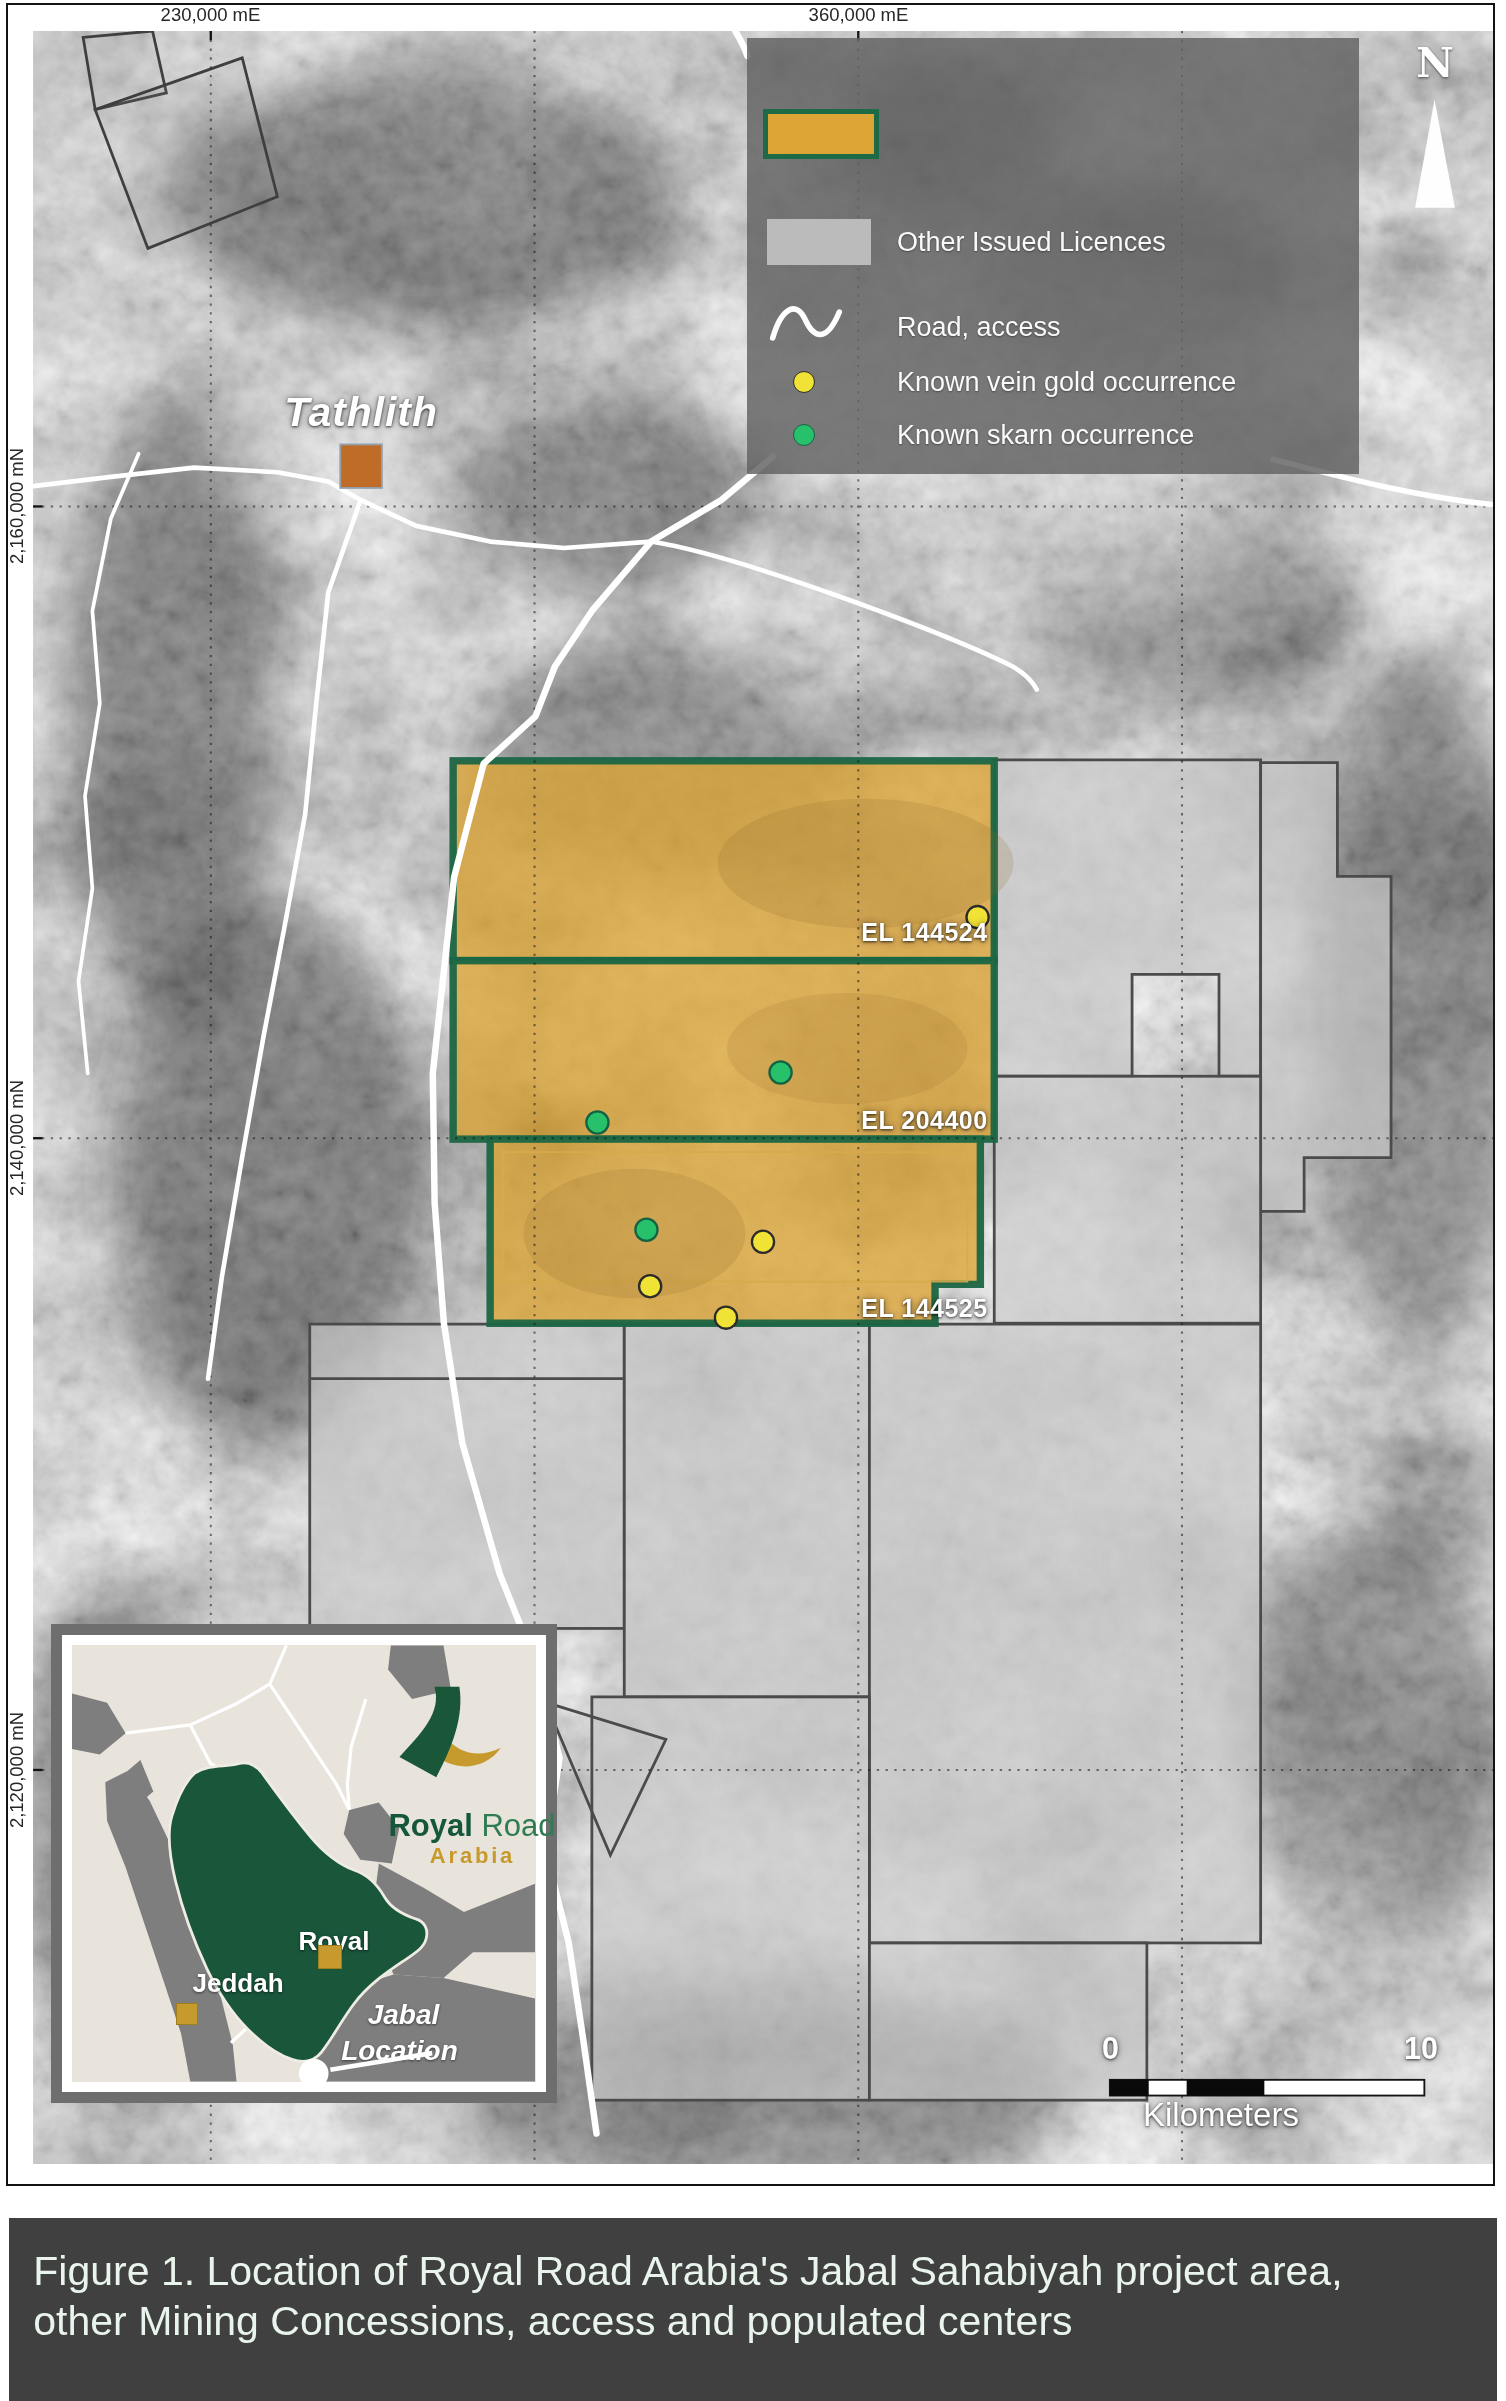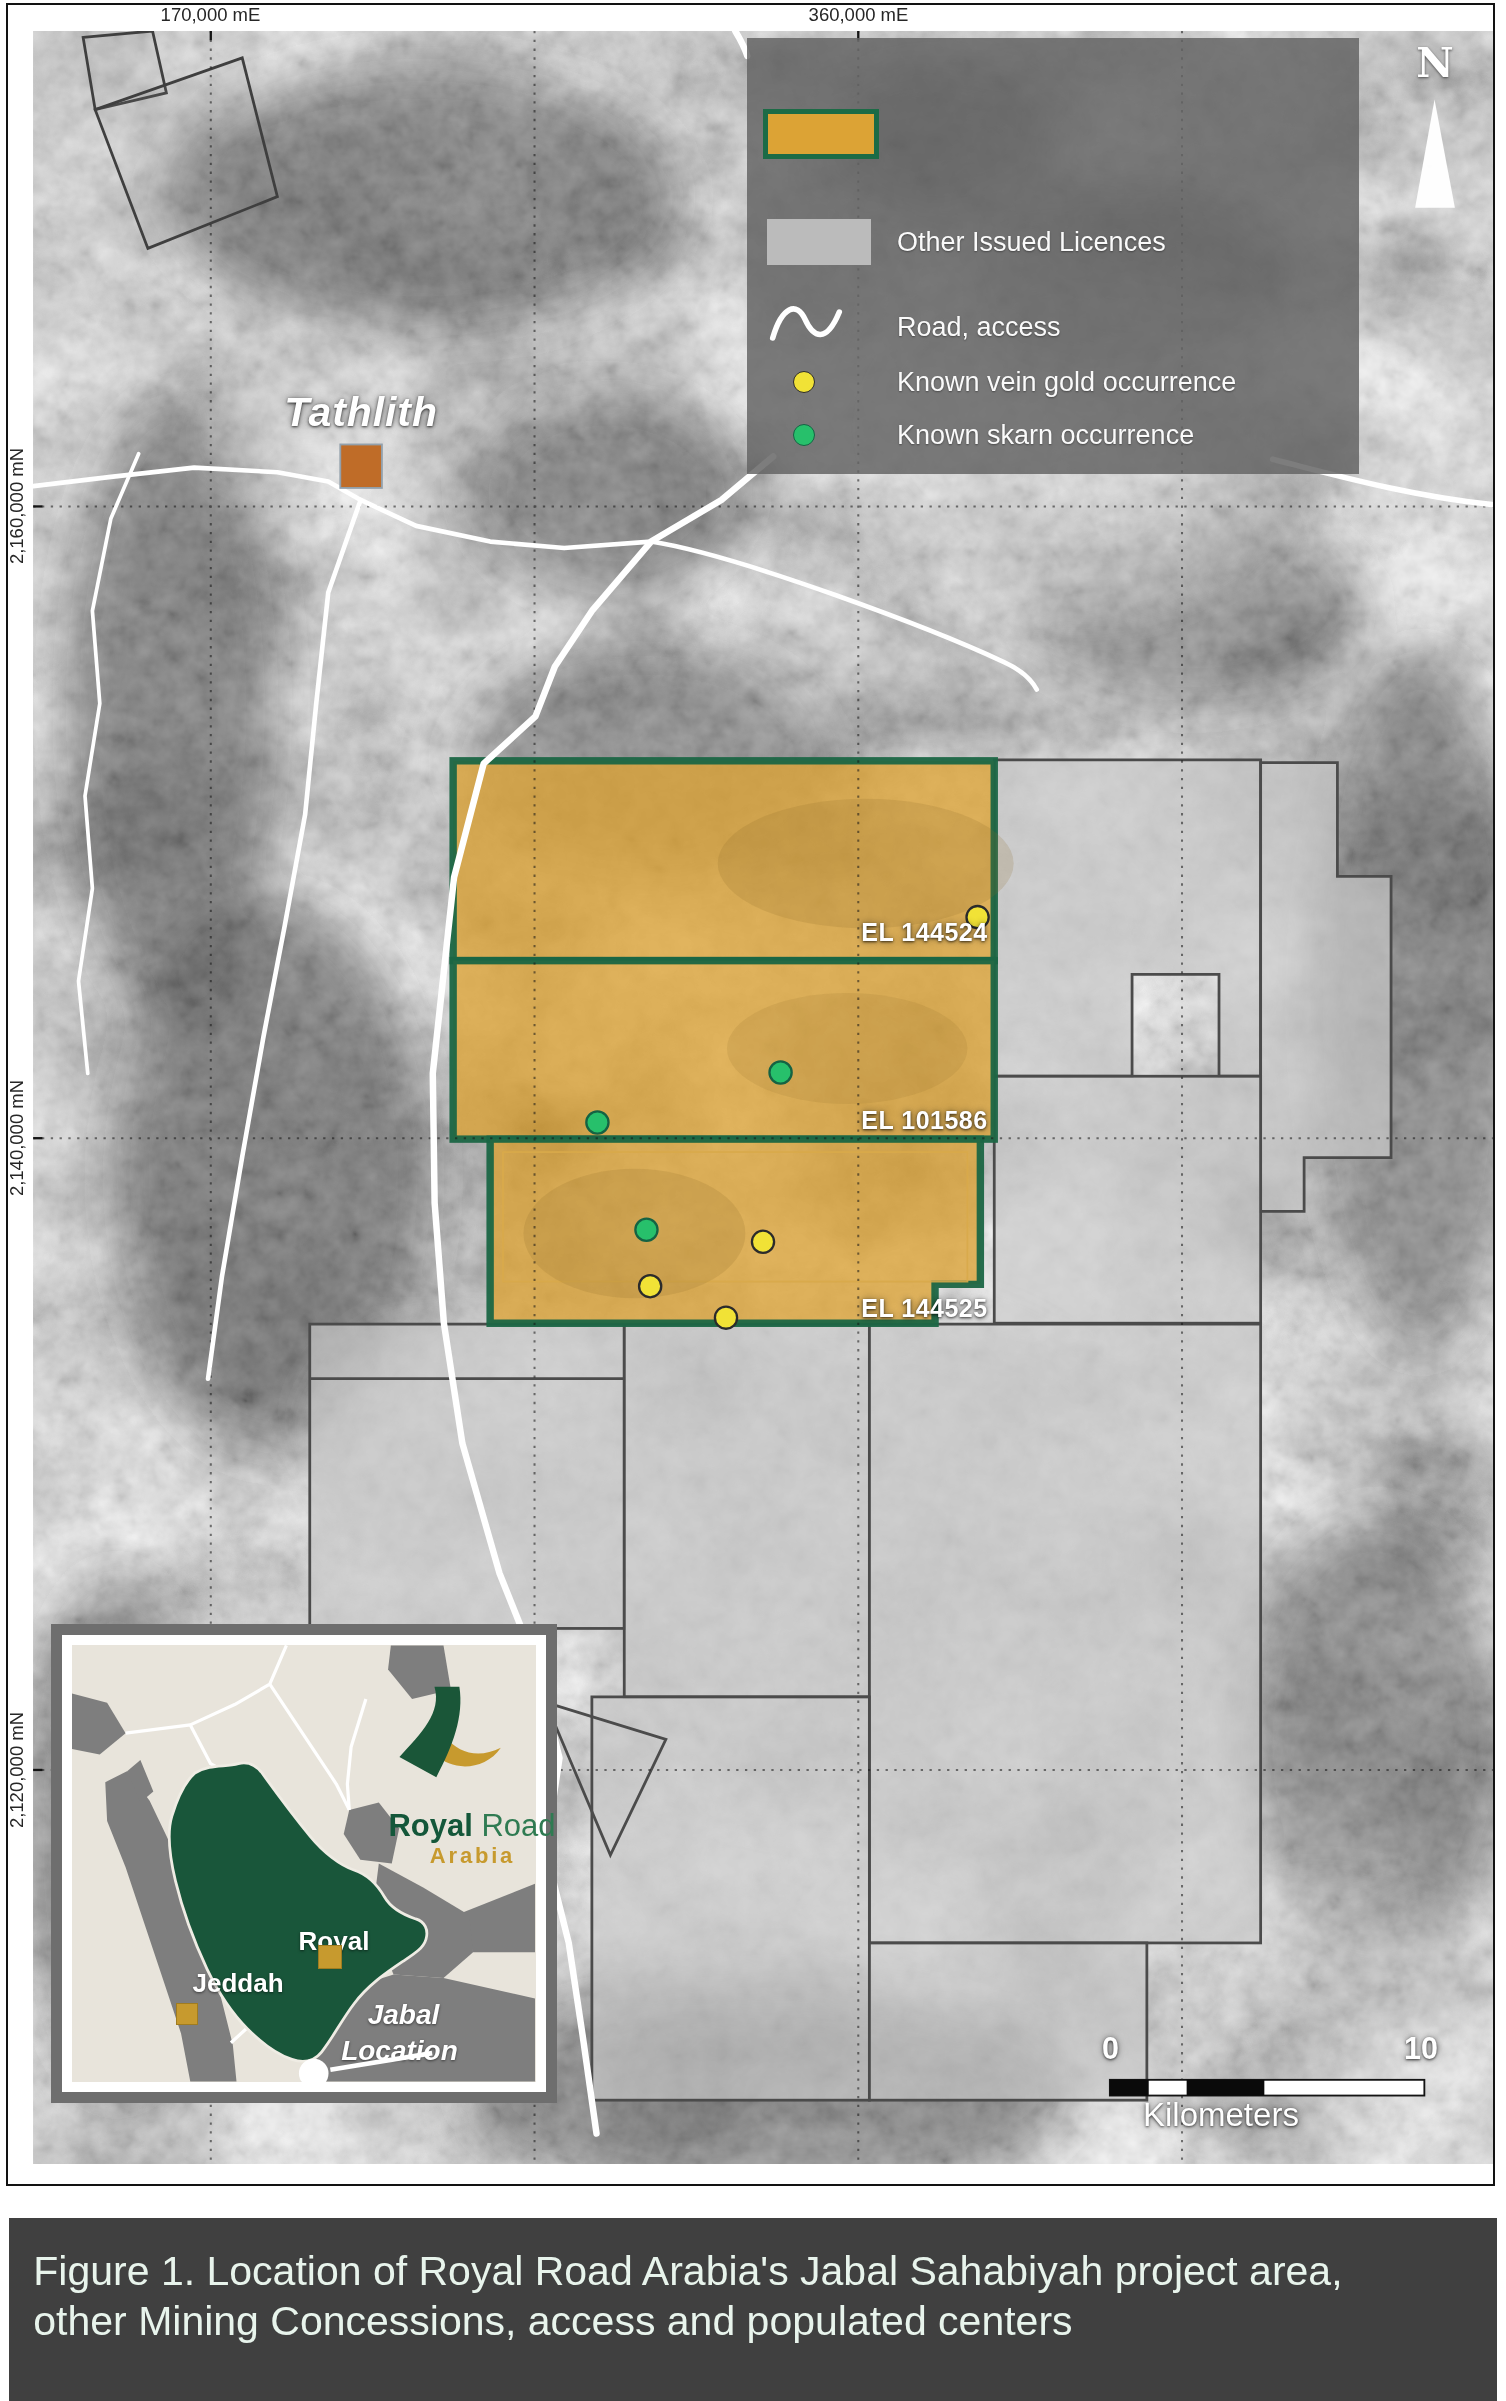--- a/index.html
+++ b/index.html
@@ -179,21 +179,21 @@
 
     <polygon points="1515,74 1494,191 1537,191" fill="#ffffff" opacity="0.97"></polygon>
 
     <g>
       <rect x="1164" y="2215" width="340" height="17" fill="#ffffff" stroke="#141414" stroke-width="2"></rect>
       <rect x="1164" y="2215" width="42" height="17" fill="#0a0a0a"></rect>
       <rect x="1247" y="2215" width="84" height="17" fill="#0a0a0a"></rect>
     </g>
   </svg>
 
-  <div class="abs axis-top" style="left:132px;">170,000 mE</div>
+  <div class="abs axis-top" style="left:132px;">230,000 mE</div>
   <div class="abs axis-top" style="left:780px;">360,000 mE</div>
   <div class="abs axis-left" style="left:-62px;top:495px;">2,160,000 mN</div>
   <div class="abs axis-left" style="left:-62px;top:1127px;">2,140,000 mN</div>
   <div class="abs axis-left" style="left:-62px;top:1759px;">2,120,000 mN</div>
 
   <div class="abs legend">
     <div class="sw-rra"></div>
     <div class="sw-other"></div>
     <div class="ltext" style="top:187px;">Other Issued Licences</div>
     <svg class="sw-squiggle" width="74" height="52" viewBox="0 0 80 56">
@@ -202,21 +202,21 @@
     <div class="ltext" style="top:272px;">Road, access</div>
     <div class="dot dot-gold"></div>
     <div class="ltext" style="top:327px;">Known vein gold occurrence</div>
     <div class="dot dot-skarn"></div>
     <div class="ltext" style="top:380px;">Known skarn occurrence</div>
   </div>
 
   <div class="abs maplabel north-n">N</div>
   <div class="abs maplabel town" style="left:259px;top:389px;">Tathlith</div>
   <div class="abs maplabel el" style="left:846px;top:918px;">EL 144524</div>
-  <div class="abs maplabel el" style="left:846px;top:1106px;">EL 101586</div>
+  <div class="abs maplabel el" style="left:846px;top:1106px;">EL 204400</div>
   <div class="abs maplabel el" style="left:846px;top:1294px;">EL 144525</div>
 
   <div class="abs maplabel sb-num" style="left:1090px;top:2031px;width:41px;text-align:center;">0</div>
   <div class="abs maplabel sb-num" style="left:1395px;top:2031px;width:52px;text-align:center;">10</div>
   <div class="abs maplabel sb-unit">Kilometers</div>
 
   <div class="abs inset">
     <div class="inset-inner">
       <svg width="463" height="437" viewBox="0 0 501 472">
         <rect x="0" y="0" width="501" height="472" fill="#E8E4DB"></rect>

